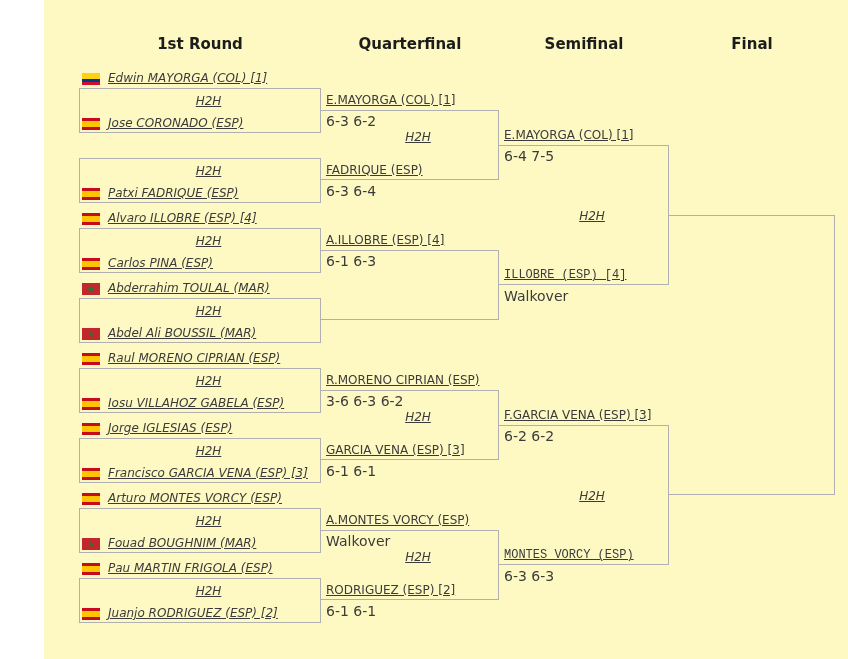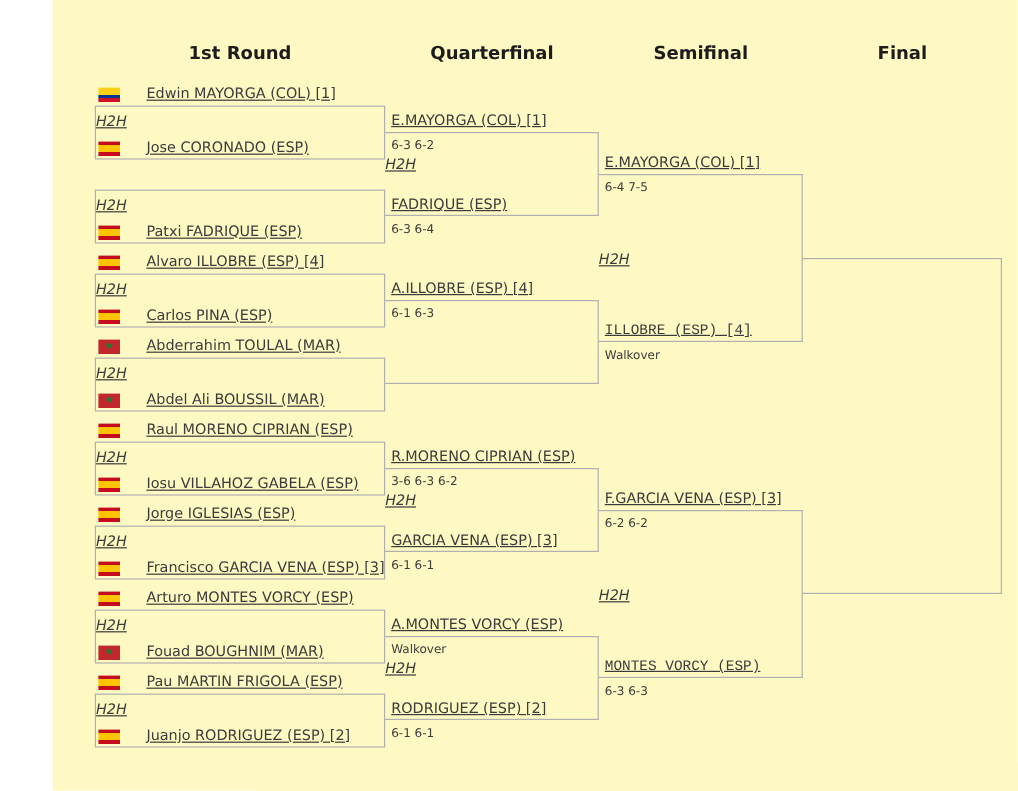--- a/index.html
+++ b/index.html
@@ -8,21 +8,21 @@
   .page { position:relative; width:848px; height:659px; background:#fef9c3; overflow:hidden;margin-left:44px; --line:#b0b0b0; --txt:#3b3b3b; }
 
   .hdr { position:absolute; top:35px; font-size:15px; font-weight:bold; color:#1c1c1c; text-align:center; }
   .hdr.r1 { left:35px;  width:242px; }
   .hdr.qf { left:277px; width:178px; }
   .hdr.sf { left:455px; width:170px; }
   .hdr.fi { left:625px; width:166px; }
 
   
   .m1r { position:absolute; left:35px; width:242px; height:45px; border:1px solid var(--line); }
-  .m1r .prow { position:absolute; left:2px; display:flex; align-items:center; gap:22px; height:15px; white-space:nowrap; }
+  .m1r .prow { position:absolute; left:2px; display:flex; align-items:center; gap:8px; height:15px; white-space:nowrap;font-style:italic; }
   .m1r .p1 { top:-18px; }
   .m1r .p2 { top:27px; }
   .m1r .h2h { top:4px; }
 
   
   .mqf { position:absolute; left:277px; width:178px; height:70px;
          border-top:1px solid var(--line); border-right:1px solid var(--line); border-bottom:1px solid var(--line); }
   .mqf .qn1 { position:absolute; left:5px; top:-18px; }
   .mqf .qs1 { position:absolute; left:5px; top:3px; }
   .mqf .h2h { top:18px; }
@@ -36,22 +36,22 @@
   .msf .ss1 { position:absolute; left:5px; top:3px; }
   .msf .h2h { top:62px; }
   .msf .sn2 { position:absolute; left:5px; top:122px;font-family:Liberation Mono, monospace; }
   .msf .ss2 { position:absolute; left:5px; top:143px; }
 
   
   .mfi { position:absolute; left:625px; top:215px; width:166px; height:280px;
          border-top:1px solid var(--line); border-right:1px solid var(--line); border-bottom:1px solid var(--line); }
 
   a.name { font-size:12px; color:var(--txt); text-decoration:underline; white-space:nowrap; cursor:pointer; display:inline-block; line-height:15px; }
-  .score { font-size:10px; color:var(--txt); white-space:nowrap; line-height:15px; }
-  .h2h { position:absolute; left:0; right:0; text-align:left; line-height:14px; }
+  .score { font-size:14px; color:var(--txt); white-space:nowrap; line-height:15px; }
+  .h2h { position:absolute; left:17px; right:0; text-align:center; line-height:14px; }
   a.h2h-link { font-size:12px; font-style:italic; color:var(--txt); text-decoration:underline; cursor:pointer; }
 
   .flag { width:18px; height:12px; flex:0 0 18px; display:inline-block; position:relative; }
   [data-flag="COL"] { background:linear-gradient(to bottom,#fcd116 0,#fcd116 50%,#003893 50%,#003893 75%,#ce1126 75%,#ce1126 100%); }
   [data-flag="ESP"] { background:linear-gradient(to bottom,#c60b1e 0,#c60b1e 25%,#ffc400 25%,#ffc400 75%,#c60b1e 75%,#c60b1e 100%); }
   [data-flag="MAR"] { background:#c1272d; }
   [data-flag="MAR"]::after { content:"\2605"; position:absolute; left:0; top:0; width:100%; height:100%;
                              color:#1f7a33; font-size:9px; line-height:12px; text-align:center; }
 </style>
 </head>

